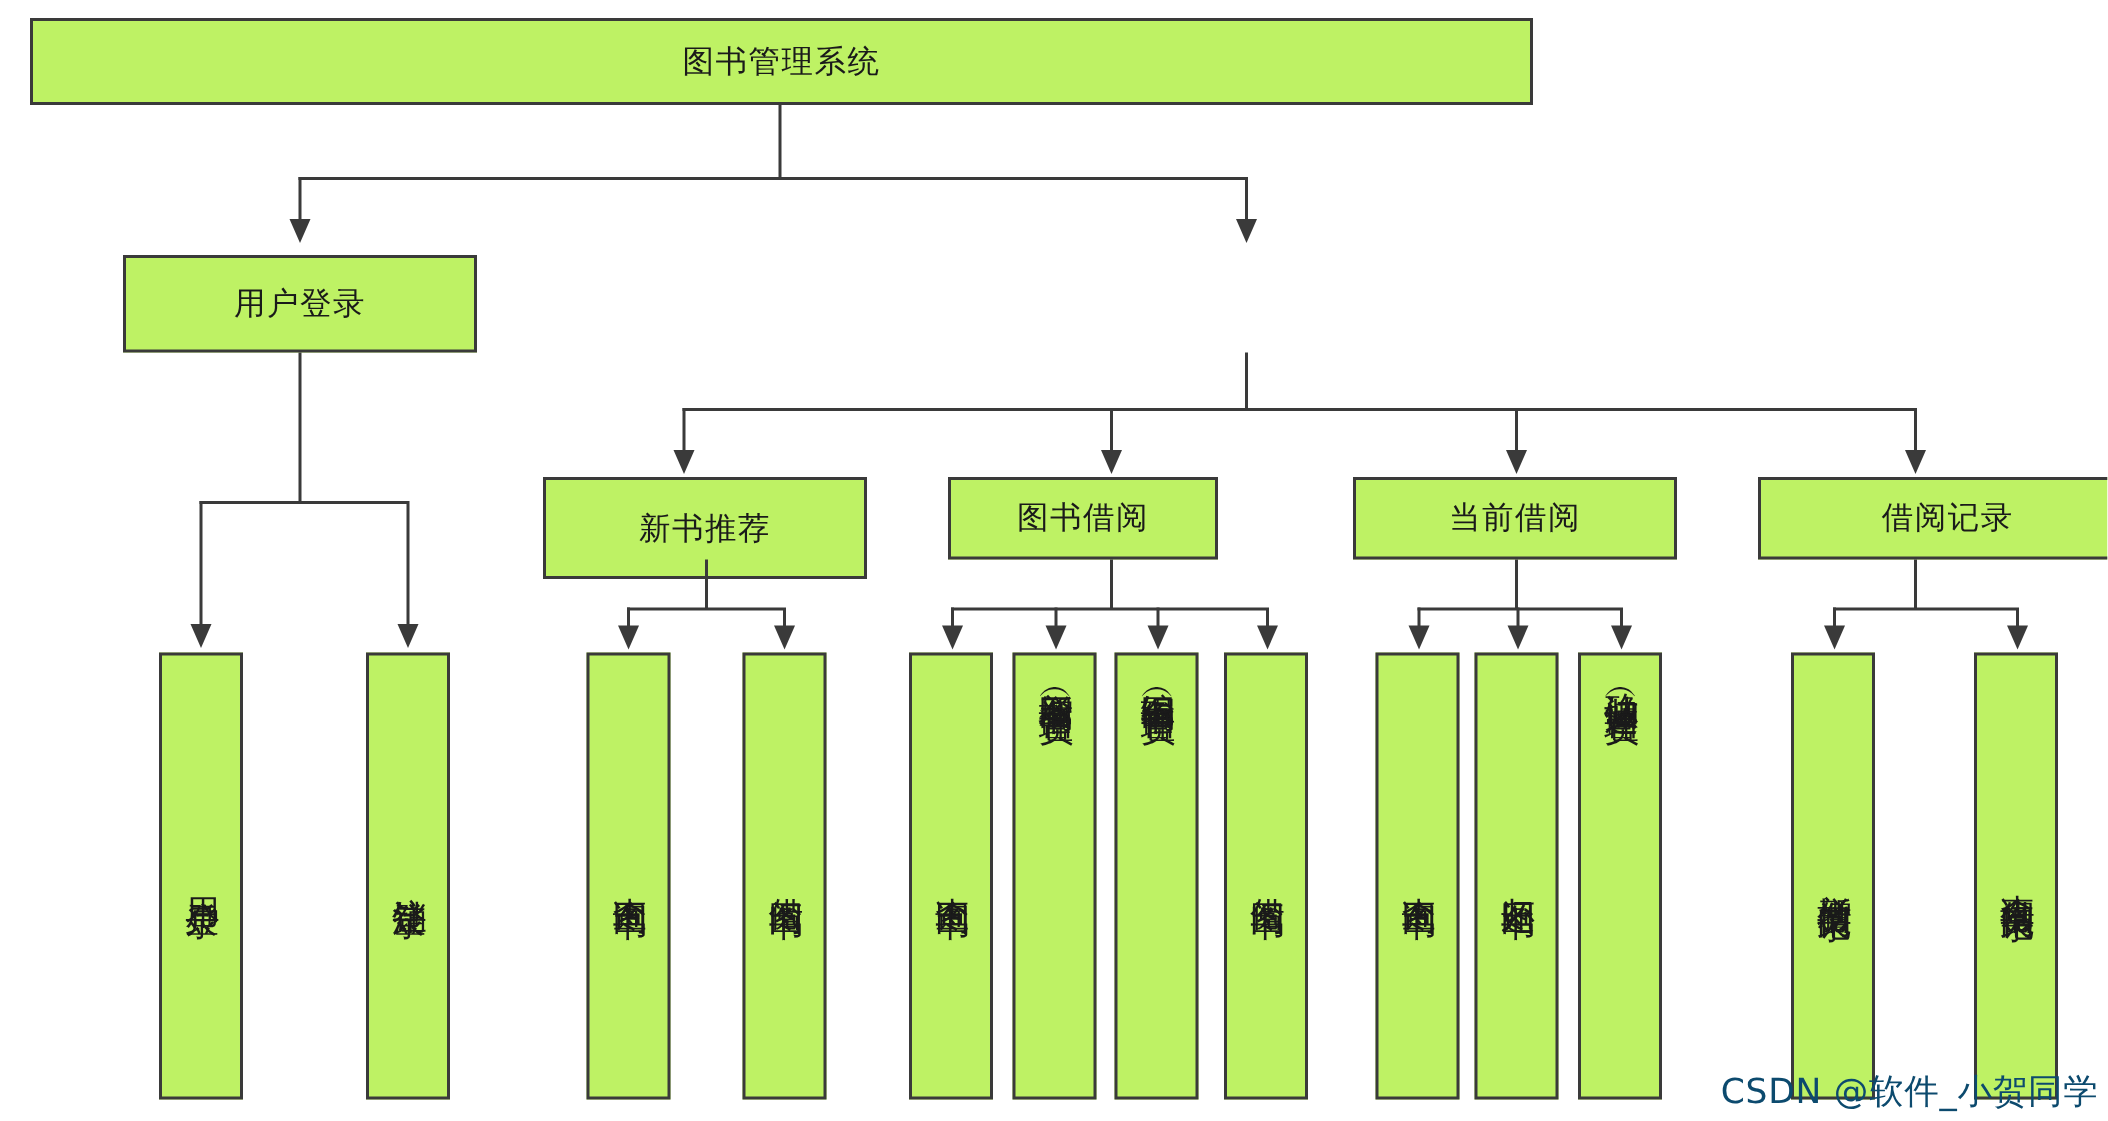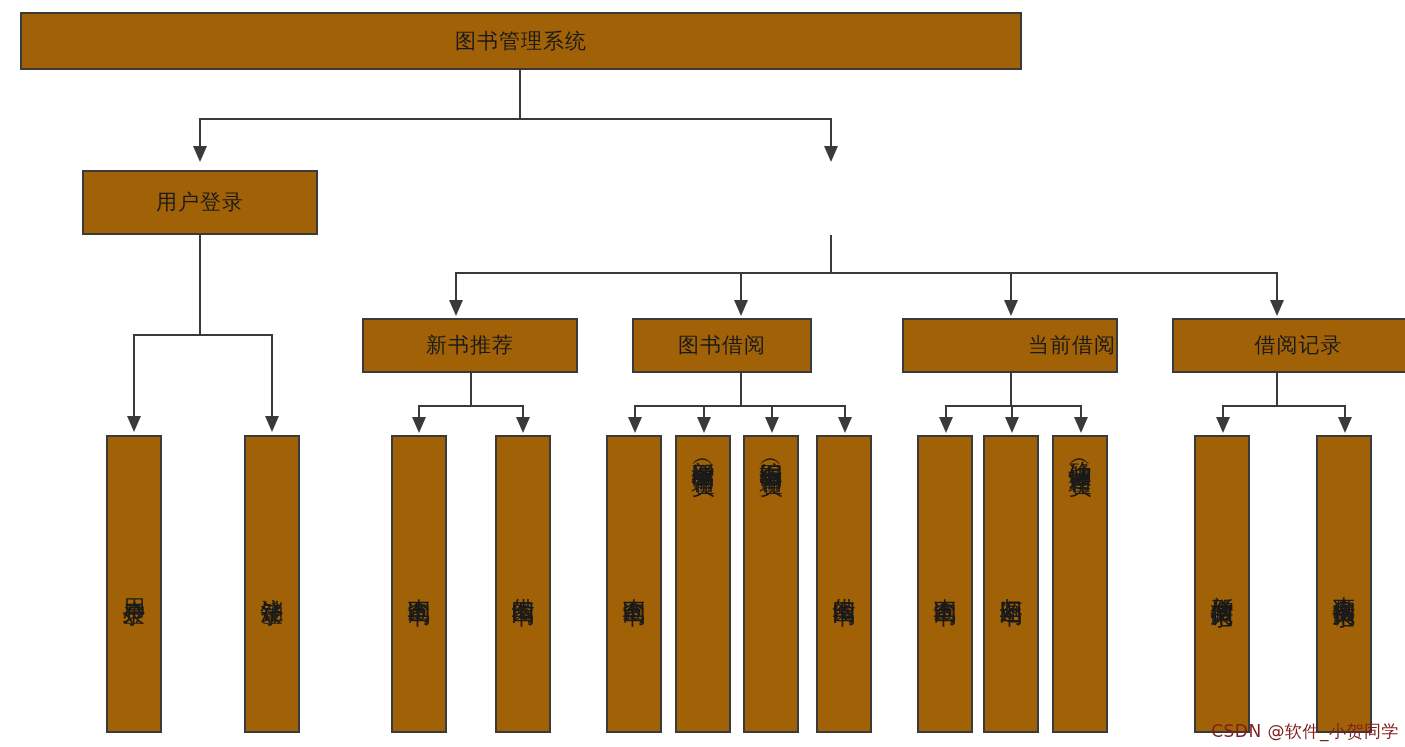--- a/index.html
+++ b/index.html
@@ -2,21 +2,21 @@
 <html><head>
 <meta charset="utf-8">
 <style>
   html,body{margin:0;padding:0;background:#ffffff;}
   body{font-family:"DejaVu Sans","Liberation Sans",sans-serif;}
   #canvas{position:relative;width:1405px;height:747px;background:#ffffff;overflow:hidden;}
 
   .node{
     position:absolute;
     box-sizing:border-box;
-    background:#a16207;
+    background:#bef264;
     border:2px solid #3a3a3a;
     display:flex;
     align-items:center;
     justify-content:center;
     color:#1a1a1a;
   }
   .node .lbl{
     display:block;
     text-align:center;
     line-height:1.08;
@@ -49,22 +49,22 @@
     width:0;height:0;
     border-left:7px solid transparent;
     border-right:7px solid transparent;
     border-top:16px solid #3a3a3a;
   }
 
   #watermark{
     position:absolute;
     right:6px;
     bottom:4px;
-    font-size:17px;
-    color:#7f1d1d;
+    font-size:23px;
+    color:#0c4a6e;
     letter-spacing:0.5px;
     white-space:nowrap;
     pointer-events:none;
   }
 </style>
 </head>
 <body>
 
 <div id="canvas">
 
@@ -108,27 +108,27 @@
 
   <div class="vline" style="left:740px;top:272px;height:30px;"></div>
   <div class="arrow" style="left:734px;top:300px;"></div>
 
   <div class="vline" style="left:1010px;top:272px;height:30px;"></div>
   <div class="arrow" style="left:1004px;top:300px;"></div>
 
   <div class="vline" style="left:1276px;top:272px;height:30px;"></div>
   <div class="arrow" style="left:1270px;top:300px;"></div>
 
-  <div class="node h-node" style="left:362px;top:318px;width:216px;height:55px;">
+  <div class="node h-node" style="left:362px;top:318px;width:216px;height:68px;">
     <span class="lbl">新书推荐</span>
   </div>
   <div class="node h-node" style="left:632px;top:318px;width:180px;height:55px;">
     <span class="lbl">图书借阅</span>
   </div>
-  <div class="node h-node" style="left:902px;top:318px;width:216px;height:55px;justify-content:flex-end;">
+  <div class="node h-node" style="left:902px;top:318px;width:216px;height:55px;">
     <span class="lbl">当前借阅</span>
   </div>
   <div class="node h-node" style="left:1172px;top:318px;width:253px;height:55px;">
     <span class="lbl">借阅记录</span>
   </div>
 
   <div class="vline" style="left:470px;top:373px;height:33px;"></div>
   <div class="hline" style="left:418px;top:405px;width:104px;"></div>
   <div class="vline" style="left:418px;top:405px;height:14px;"></div>
   <div class="arrow" style="left:412px;top:417px;"></div>

